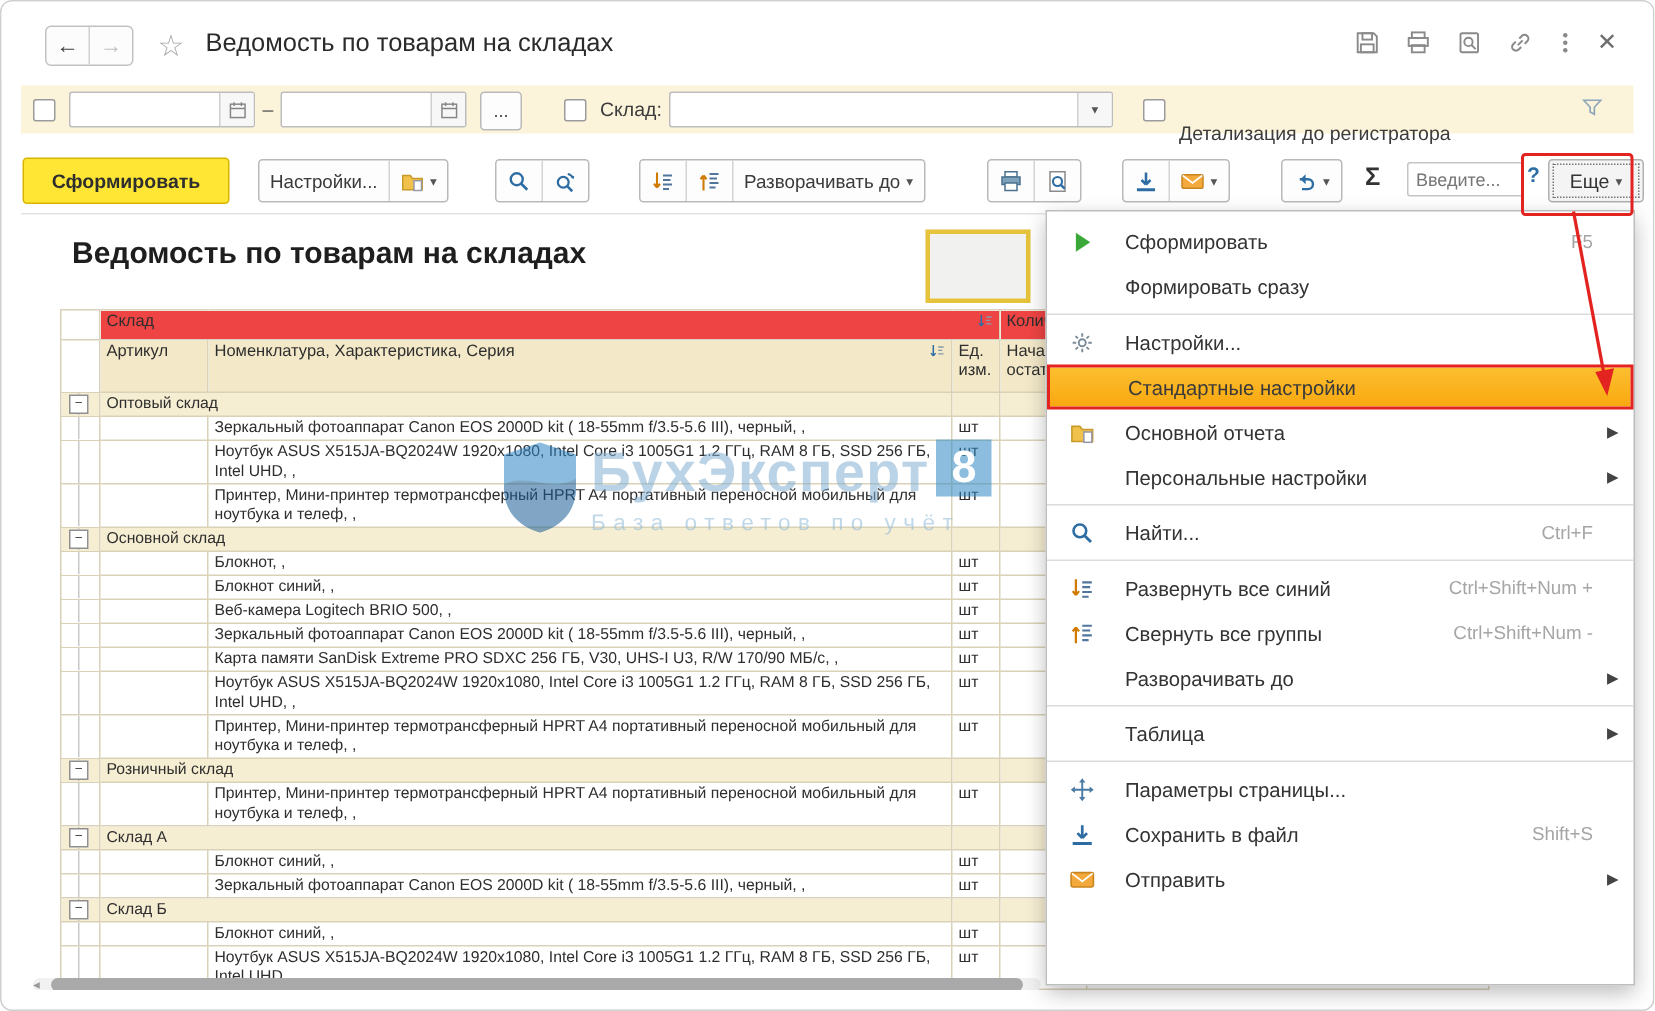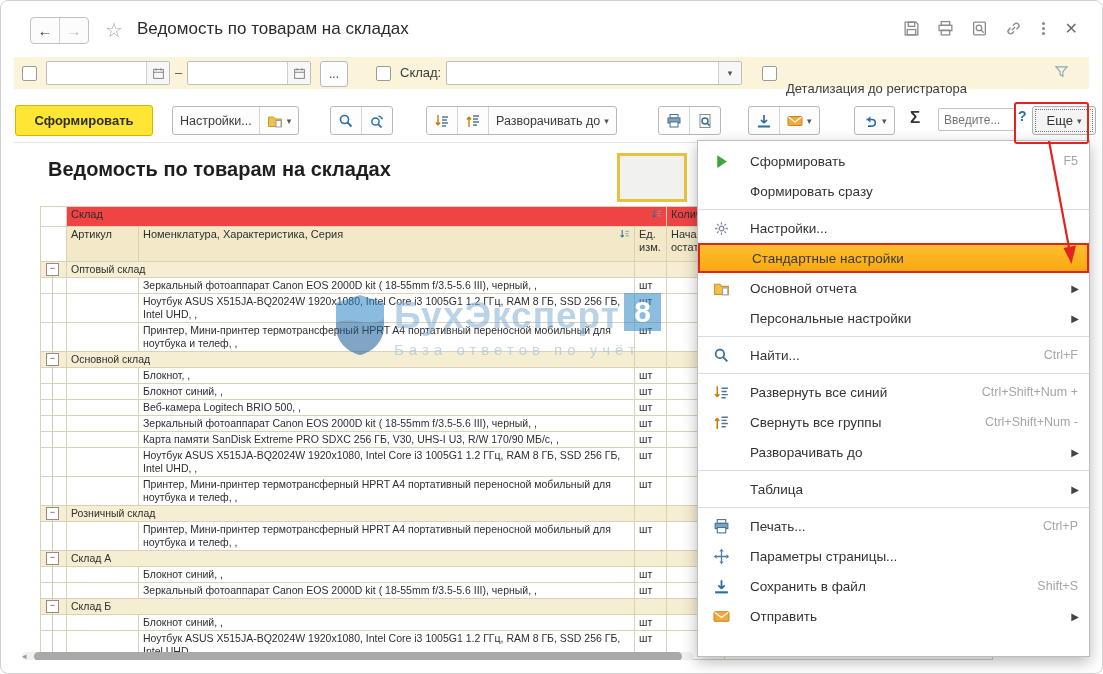--- a/index.html
+++ b/index.html
@@ -62,21 +62,21 @@
   .watermark{position:absolute;left:320px;top:150px;z-index:3;pointer-events:none;display:flex;align-items:flex-start;gap:8px;}
   .wm-text1{font-size:37px;font-weight:bold;color:rgba(130,175,210,0.55);letter-spacing:1px;}
   .wm-8{display:inline-block;background:rgba(46,134,197,0.55);color:#fff;font-size:30px;font-weight:bold;padding:2px 10px;vertical-align:6px;}
   .wm-text2{font-size:15px;color:rgba(150,190,215,0.6);letter-spacing:5px;margin-top:4px;}
   
   .menu{position:absolute;left:696px;top:139px;width:393px;height:517px;background:#fff;border:1px solid #bdbdbd;box-shadow:0 5px 14px rgba(0,0,0,0.28);z-index:40;padding-top:5px;box-sizing:border-box;}
   .mi{height:30px;display:flex;align-items:center;position:relative;cursor:pointer;}
   .mi .mico{position:absolute;left:15px;width:17px;height:17px;}
   .mi .mico svg{width:17px;height:17px;display:block;}
   .mi .mlabel{position:absolute;left:52px;font-size:13.5px;color:#333;white-space:nowrap;}
-  .mi .mshort{position:absolute;right:11px;font-size:12.5px;color:#a6a6a6;white-space:nowrap;}
+  .mi .mshort{position:absolute;right:27px;font-size:12.5px;color:#a6a6a6;white-space:nowrap;}
   .mi .msub{position:absolute;right:10px;font-size:10px;color:#444;}
   .msep{height:1px;background:#dcdcdc;margin:3px 0;}
   .mi.hl{background:linear-gradient(#fcbf30,#f9a80f);border:2px solid #e3231f;height:26px;}
   .mi.hl .mlabel{color:#3a3a3a;}
   
   .ann-box{position:absolute;left:1013px;top:101px;width:71px;height:38px;border:2px solid #e3231f;border-radius:3px;z-index:60;pointer-events:none;}
   .ann-arrow{position:absolute;left:1030px;top:138px;width:70px;height:134px;z-index:60;pointer-events:none;}
 </style>
 </head>
 <body>
@@ -608,31 +608,20 @@
       </div>
       <div class="msep"></div>
       <div class="mi">
         <span class="mlabel">Таблица</span>
         <span class="msub">▶</span>
       </div>
       <div class="msep"></div>
       <div class="mi">
         <span class="mico">
           <svg viewBox="0 0 16 16">
-            <rect x="4" y="1.5" width="8" height="3.5" fill="#fff" stroke="#49718f"></rect>
-            <rect x="2" y="5" width="12" height="5" fill="#7fa3bd" stroke="#49718f"></rect>
-            <rect x="4" y="9" width="8" height="5" fill="#fff" stroke="#49718f"></rect>
-          </svg>
-        </span>
-        <span class="mlabel">Печать...</span>
-        <span class="mshort">Ctrl+P</span>
-      </div>
-      <div class="mi">
-        <span class="mico">
-          <svg viewBox="0 0 16 16">
             <path d="M8 3v10M3 8h10" stroke="#4a7aa5" stroke-width="1.2" fill="none"></path>
             <path d="M8 .8l2 2.6H6zM8 15.2l2-2.6H6zM.8 8l2.6-2v4zM15.2 8l-2.6-2v4z" fill="#4a7aa5"></path>
           </svg>
         </span>
         <span class="mlabel">Параметры страницы...</span>
       </div>
       <div class="mi">
         <span class="mico">
           <svg viewBox="0 0 16 16" fill="none">
             <path d="M8 2v8M8 10L5 7M8 10l3-3" stroke="#2d6da3" stroke-width="1.7"></path>

